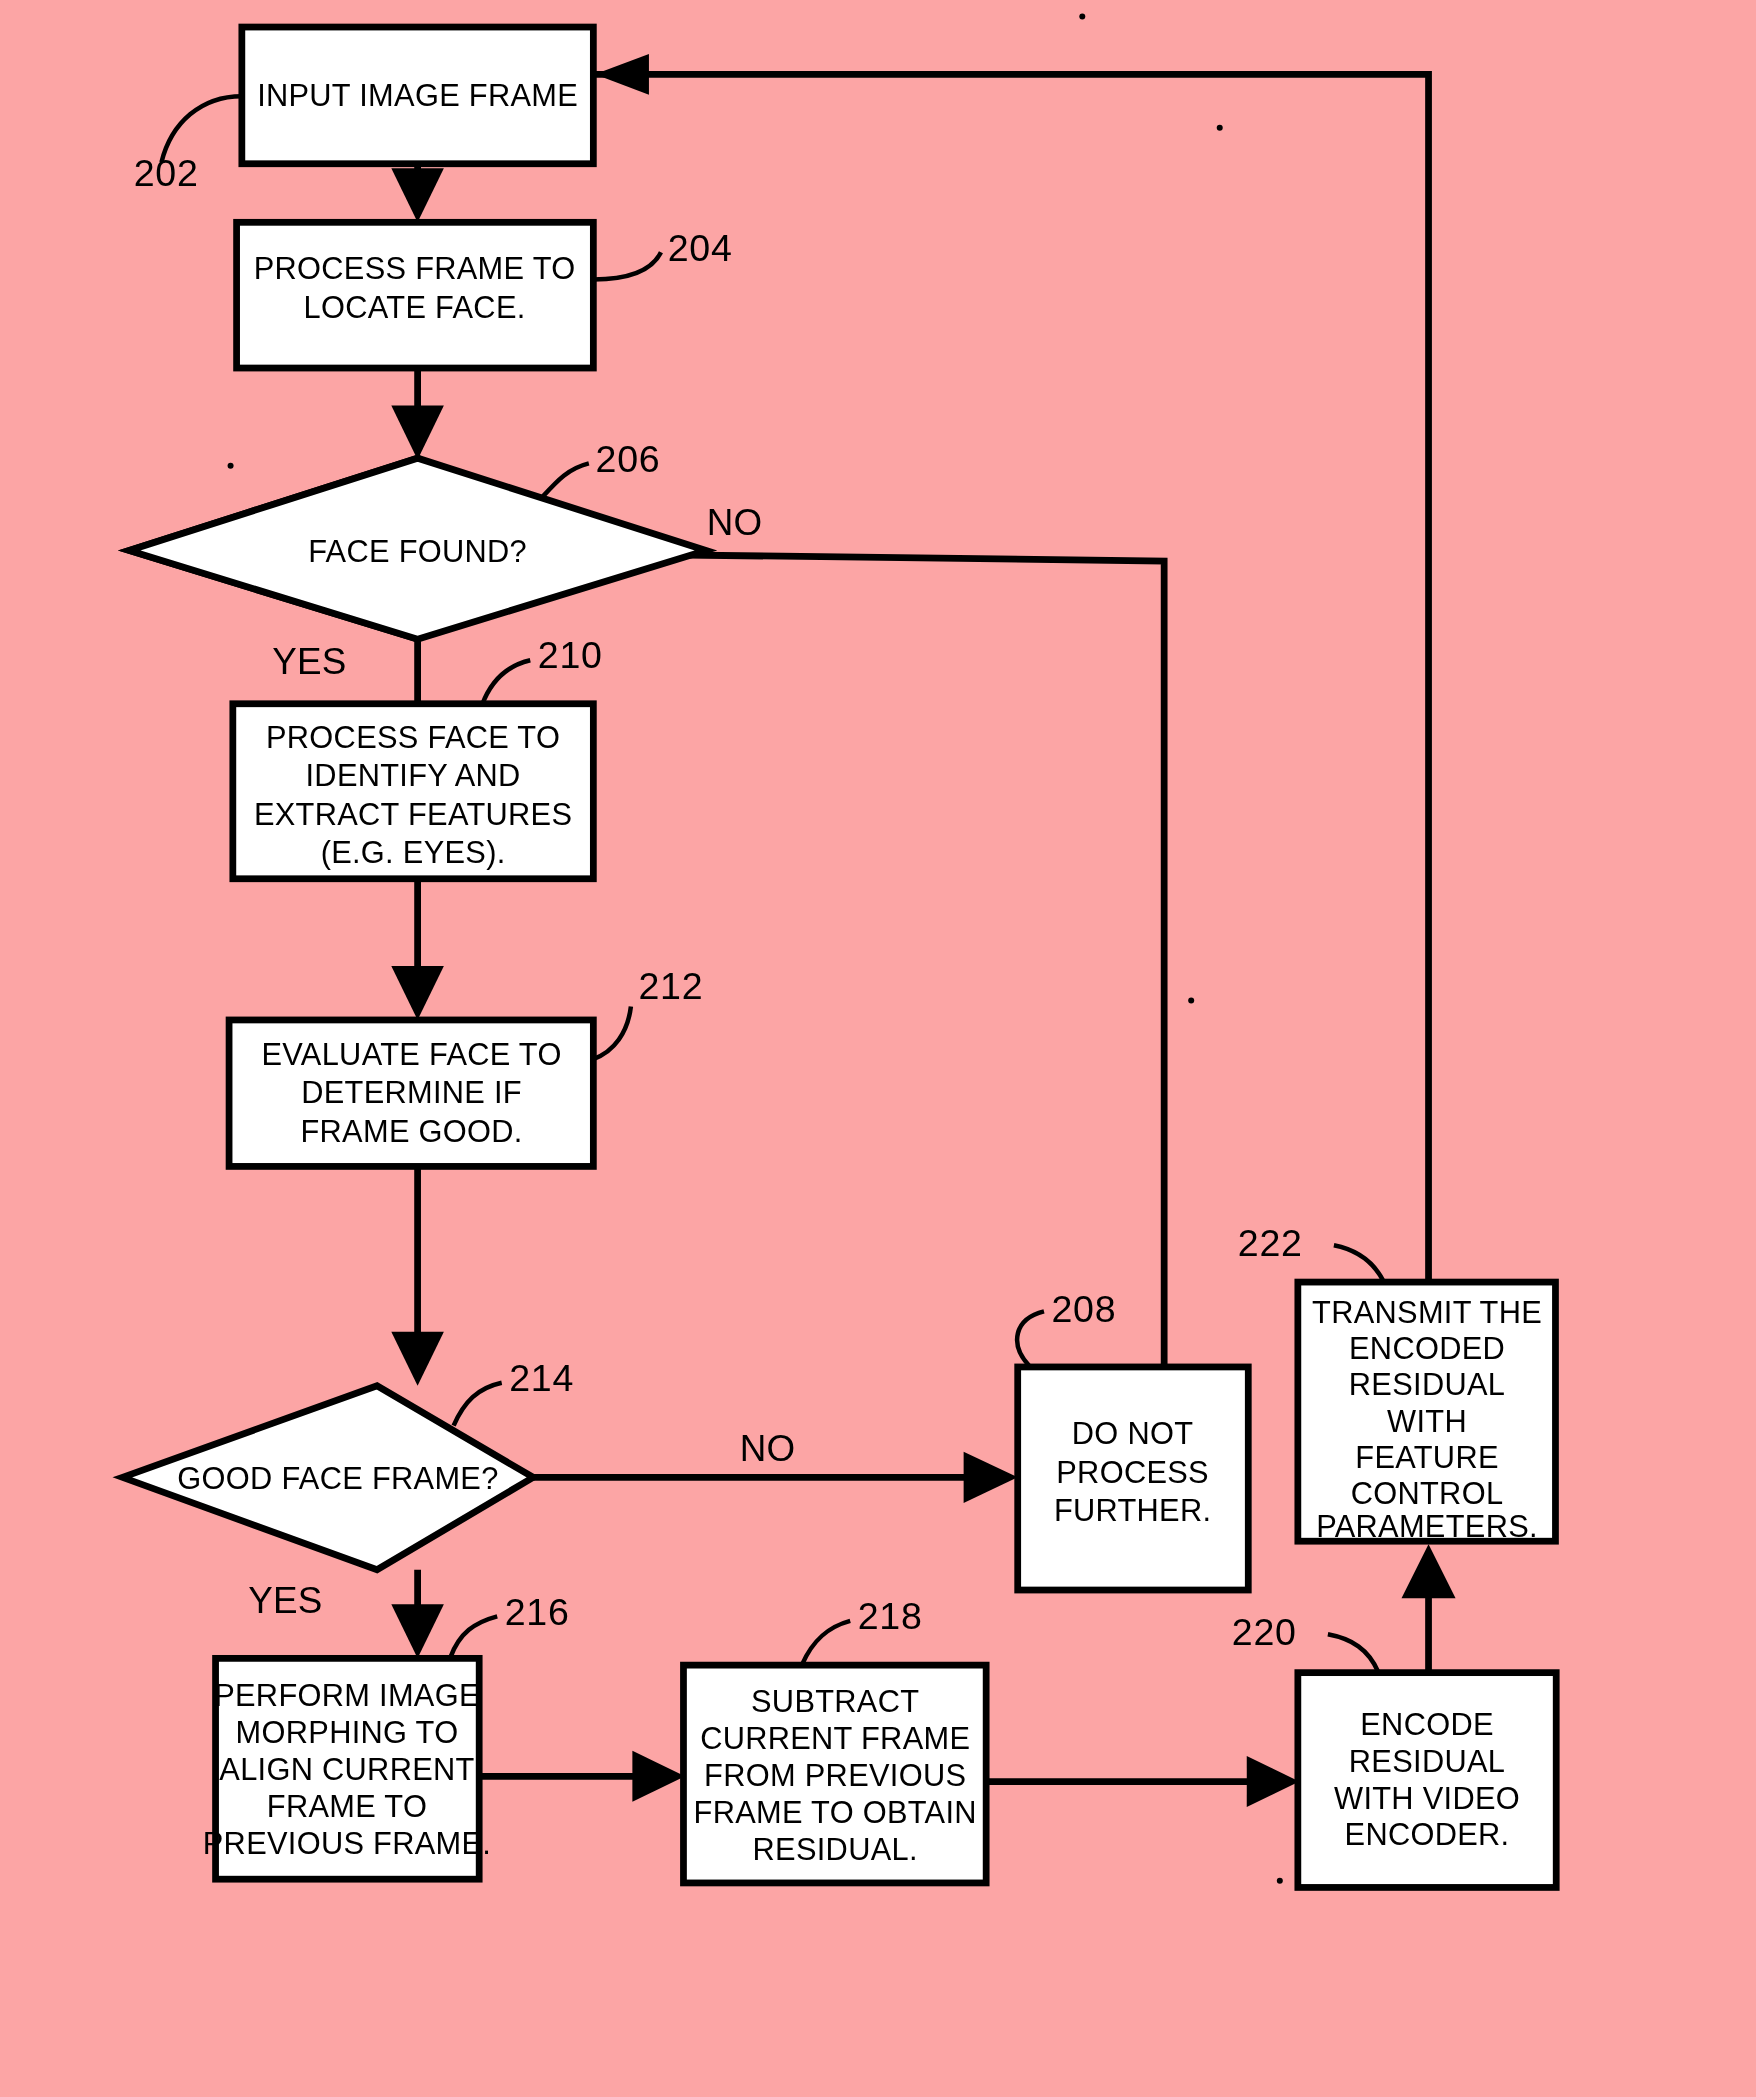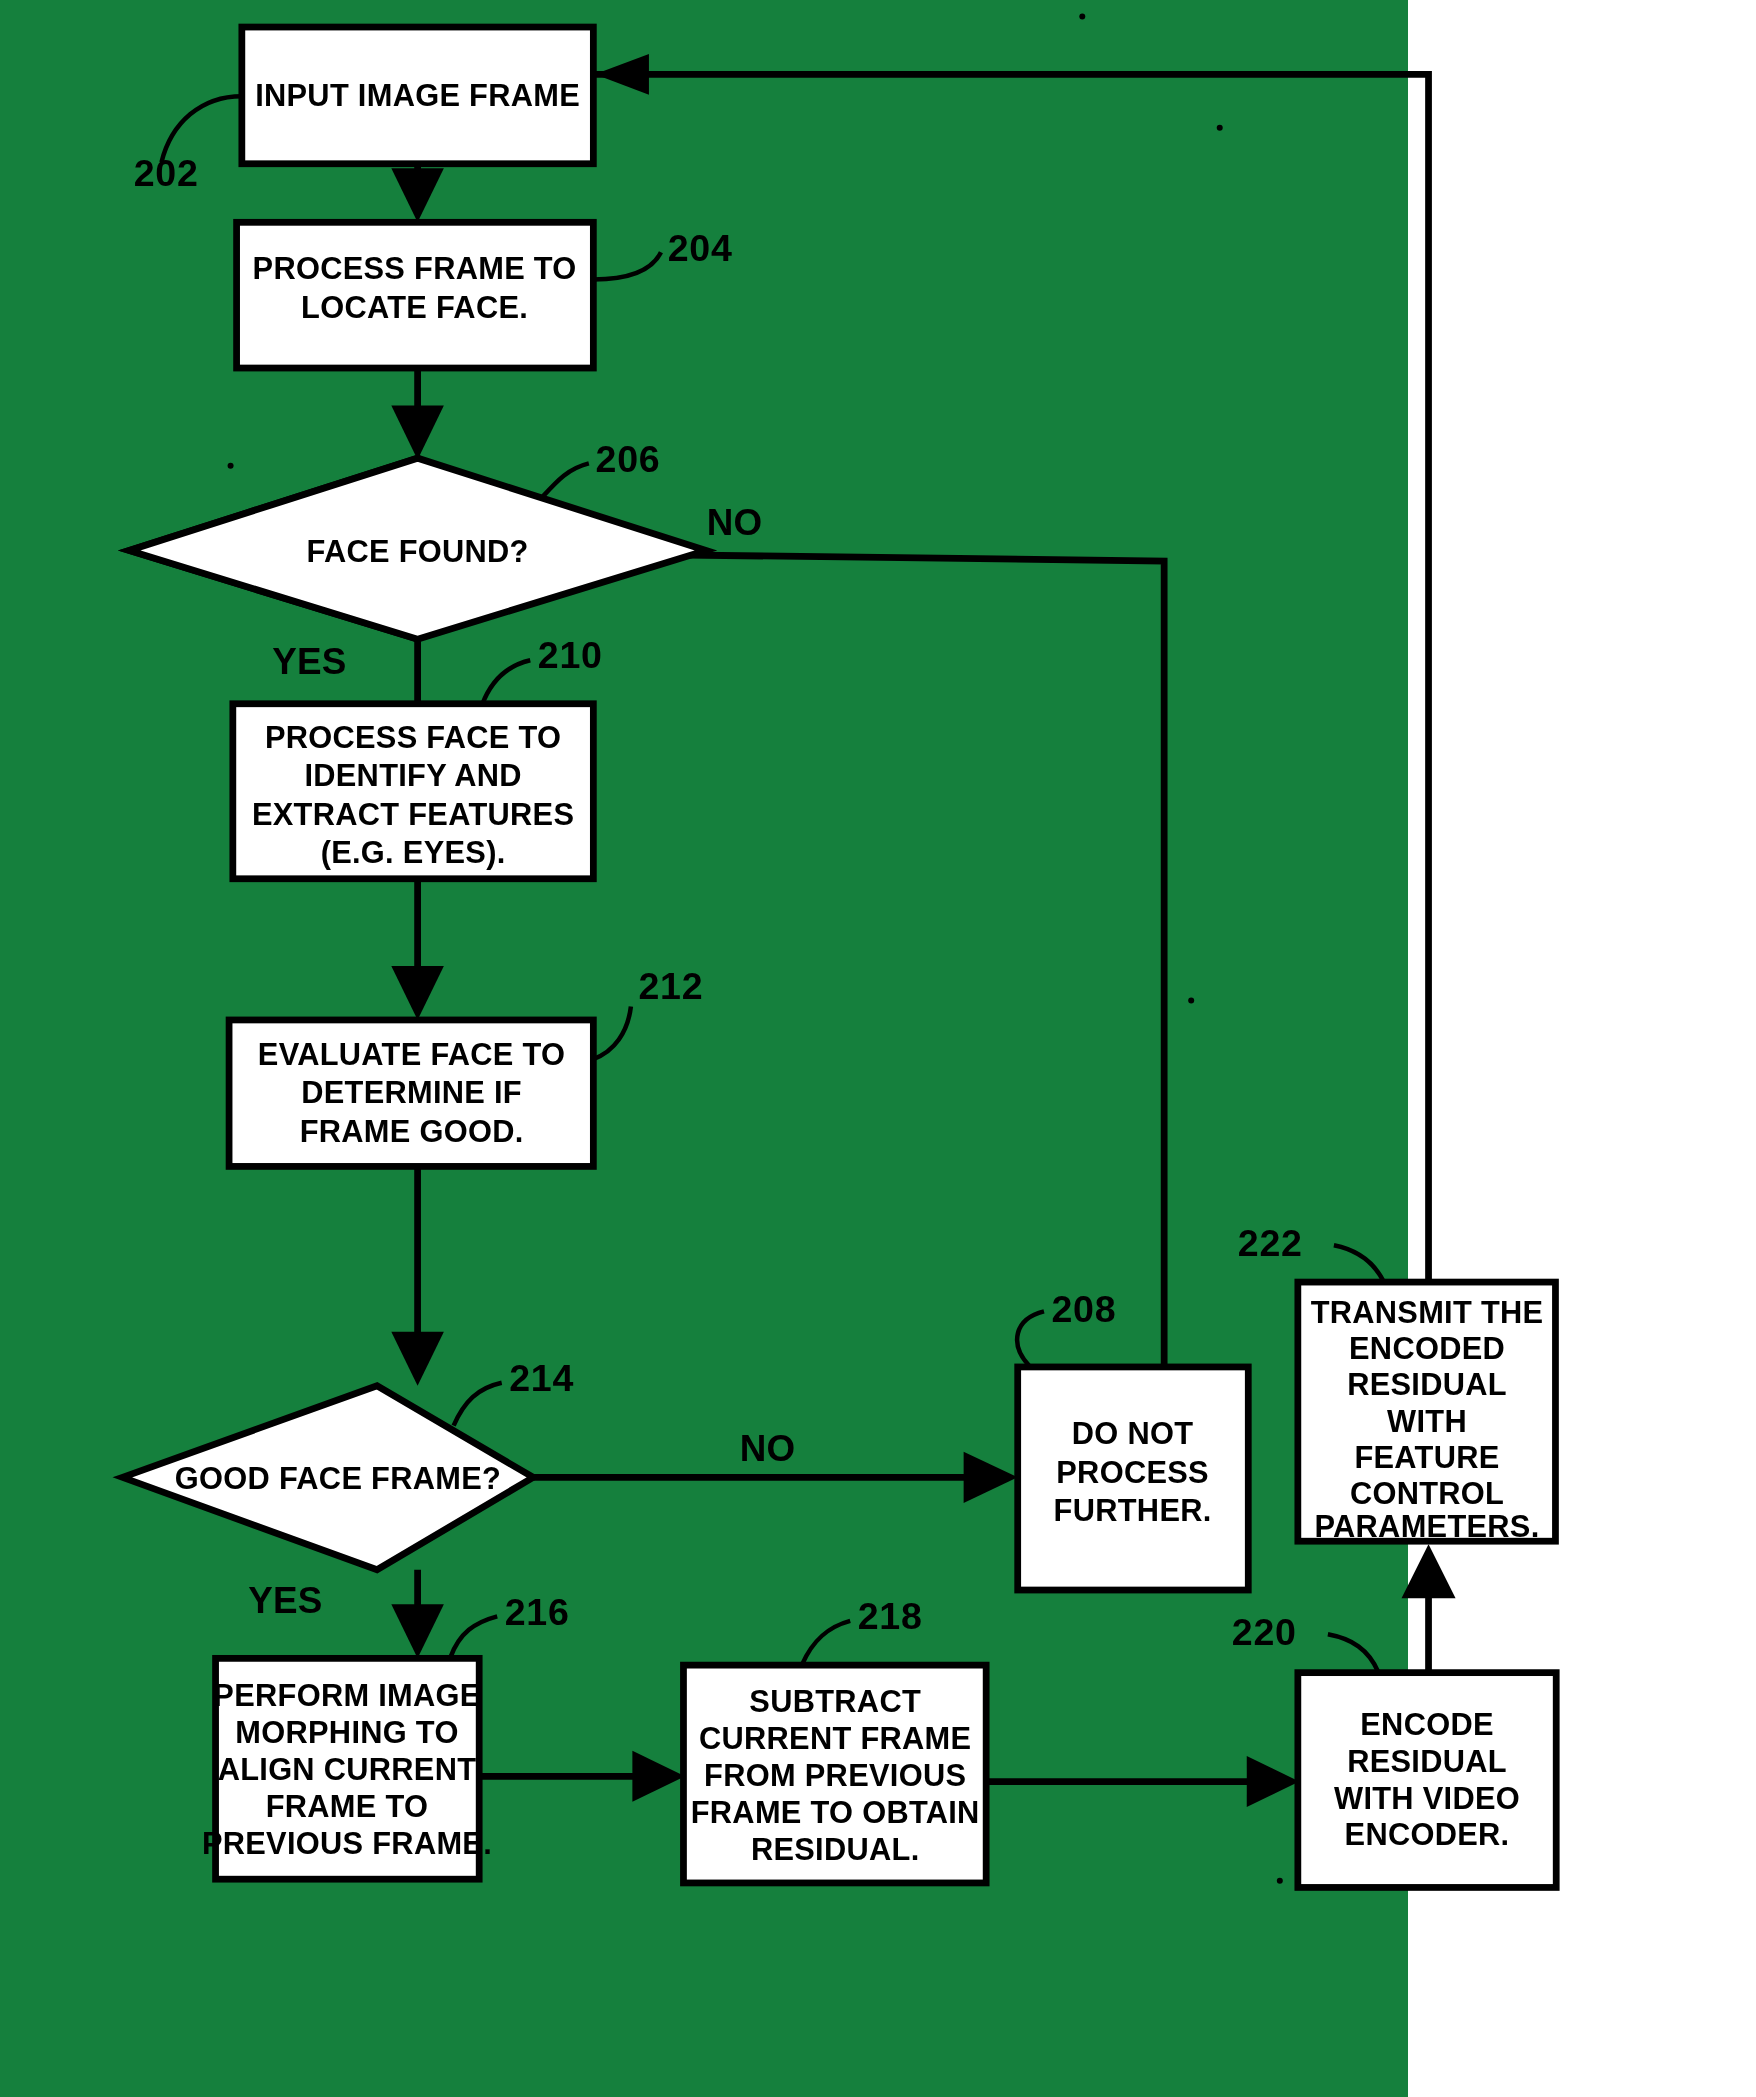--- a/index.html
+++ b/index.html
@@ -8,24 +8,23 @@
     background: #ffffff;
   }
   body {
     width: 1756px;
     height: 2097px;
     font-family: "Liberation Sans", sans-serif;
     overflow: hidden;
   }
   #flowchart-root {
     position: relative;
-    width: 1408px;
+    width: 1756px;
     height: 2097px;
-    background: #15803d;
-    font-weight: bold;
+    background: #fca5a5;
   }
   svg#diagram {
     display: block;
     width: 1756px;
     height: 2097px;
   }
   .node-rect {
     fill: #ffffff;
     stroke: #000000;
     stroke-width: 9;

